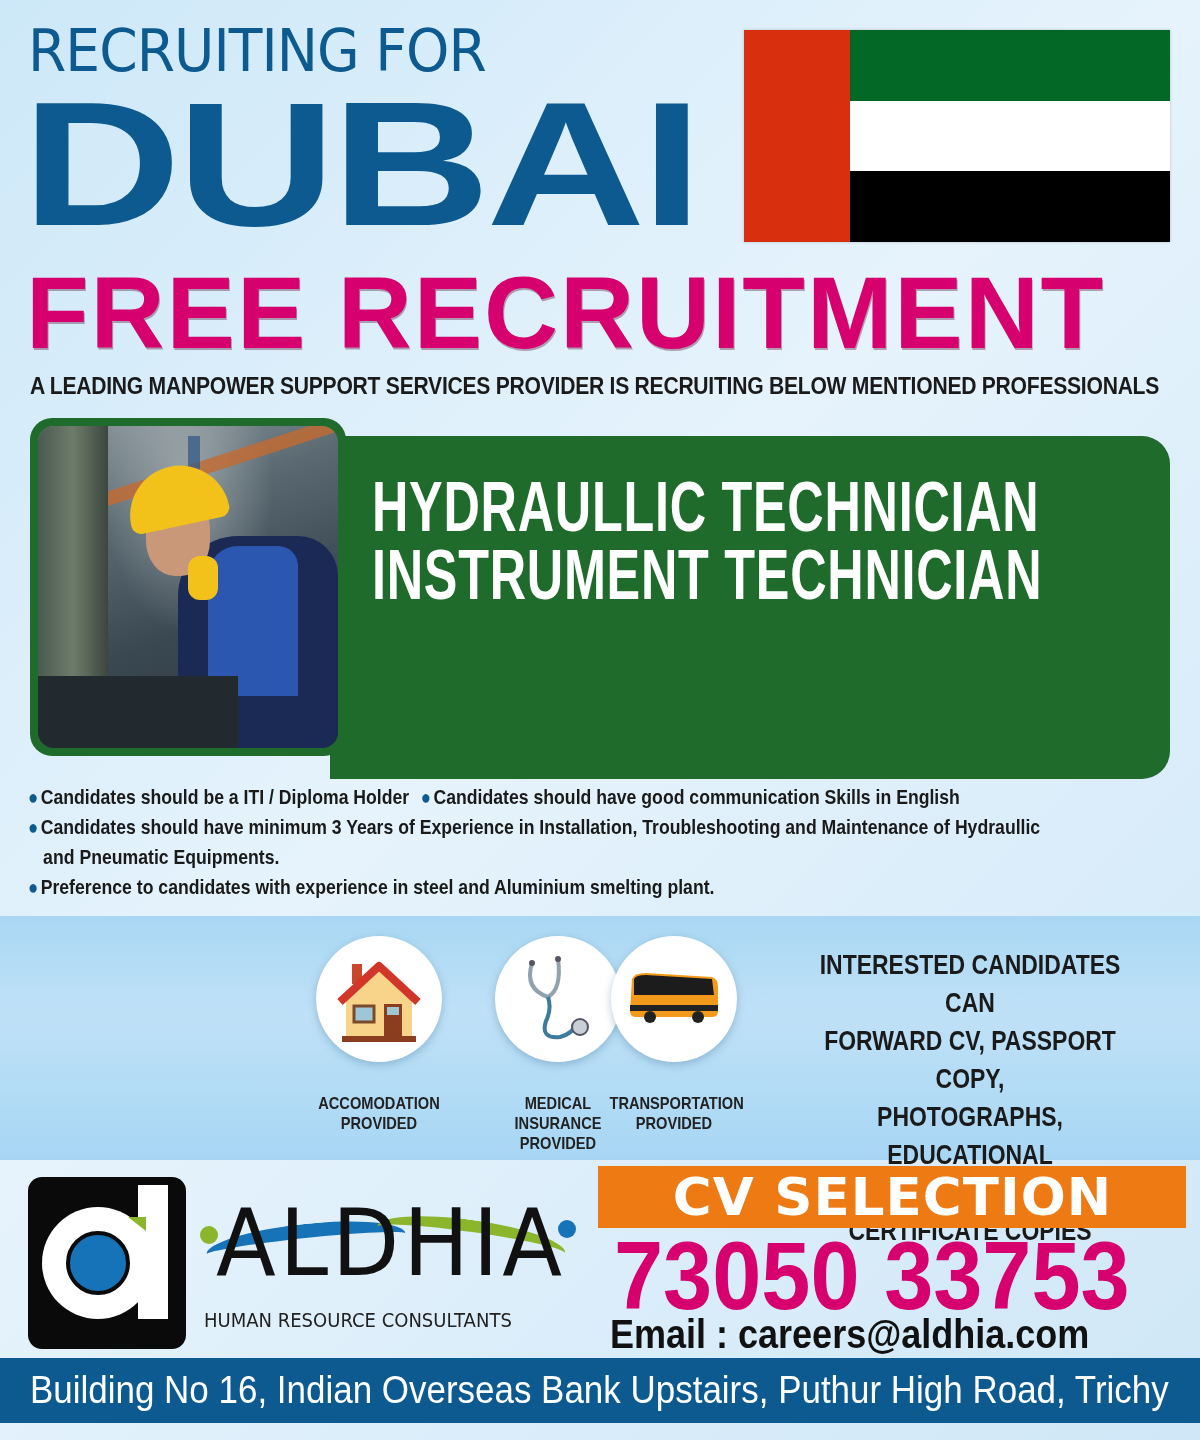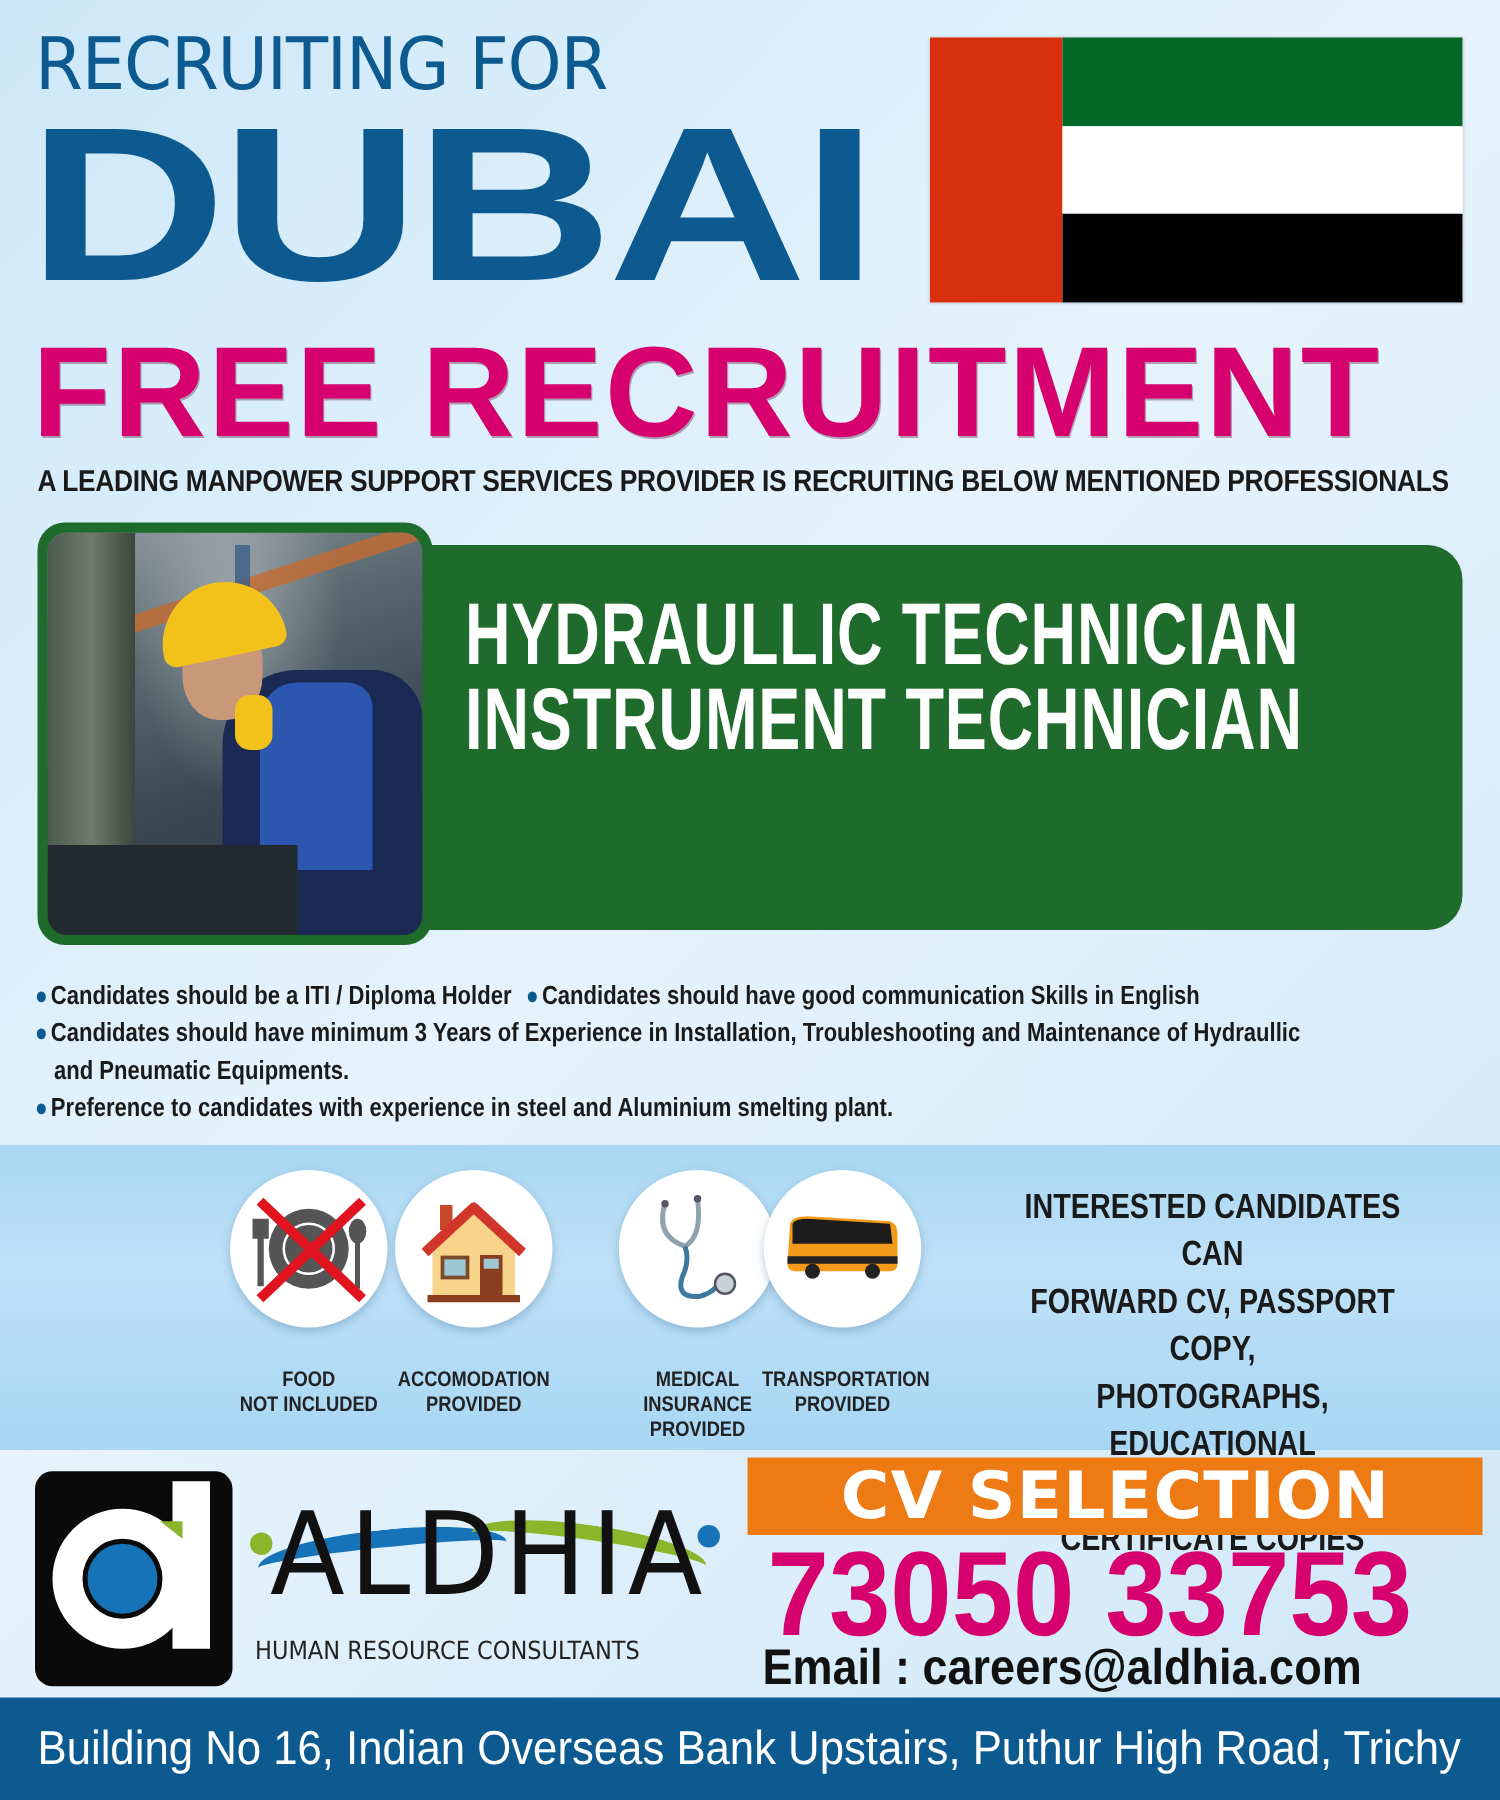--- a/index.html
+++ b/index.html
@@ -68,21 +68,21 @@
   .photo .beam2 { position:absolute; left:150px; top:10px; width:12px; height:170px; background:#3b5e86; opacity:.8; }
   .photo .machine { position:absolute; left:0; top:0; width:70px; height:300px; background:linear-gradient(90deg,#4b5a4f,#6d7c6a 50%,#3c463f); }
   .photo .body-shape { position:absolute; left:140px; top:110px; width:160px; height:220px; background:#1a2a55; border-radius:60px 40px 0 0; }
   .photo .vest { position:absolute; left:170px; top:120px; width:90px; height:150px; background:#2f5cbb; border-radius:30px 20px 0 0; opacity:.9; }
   .photo .head { position:absolute; left:108px; top:72px; width:64px; height:78px; background:#c89878; border-radius:40% 40% 45% 45%; }
   .photo .helmet { position:absolute; left:88px; top:40px; width:100px; height:60px; background:#f2c21a; border-radius:50px 50px 10px 10px; transform:rotate(-12deg); }
   .photo .earmuff { position:absolute; left:150px; top:130px; width:30px; height:44px; background:#f2c21a; border-radius:12px; }
   .photo .table { position:absolute; left:0; top:250px; width:200px; height:80px; background:#222a30; }
 
   .job-panel {
-    left: 330px; top: 436px; width: 840px; height: 308px;
+    left: 330px; top: 436px; width: 840px; height: 343px;
     background: #1e6b2b; border-radius: 0 28px 28px 0;
   }
   .job-title {
     position: absolute; left: 42px; width: 780px;
     font-family: "Liberation Sans", sans-serif;
     font-weight: bold; color: #ffffff; font-size: 70px; line-height: 1;
     white-space: nowrap; letter-spacing: 1px;
     transform: scaleX(0.72); transform-origin: left top;
   }
   .job-title.t1 { top: 36px; }
@@ -182,21 +182,21 @@
     transform: scaleX(0.92); transform-origin: left top;
   }
   .email {
     left: 610px; top: 1314px;
     font-family: "Liberation Sans", sans-serif; font-weight: bold;
     font-size: 40px; line-height: 1; color: #111; white-space: nowrap;
     transform: scaleX(0.9); transform-origin: left top;
   }
 
   .address-bar {
-    left: 0; top: 1358px; width: 1200px; height: 82px;
+    left: 0; top: 1358px; width: 1200px; height: 65px;
     background: #0d5a90; display: flex; align-items: center;
   }
   .address-bar span {
     margin-left: 30px; font-family: "Liberation Sans", sans-serif;
     font-size: 38px; color: #ffffff; white-space: nowrap;
     transform: scaleX(0.92); transform-origin: left center; display: inline-block;
   }
 </style>
 </head>
 <body>
@@ -245,38 +245,20 @@
   </div>
   <div class="req-line indent">and Pneumatic Equipments.</div>
   <div class="req-line">
     <span class="dot">●</span><span>Preference to candidates with experience in steel and Aluminium smelting plant.</span>
   </div>
 </div>
 
 <div class="abs benefits-band">
 
 
-  <div class="benefit" style="left:172px">
-    <div class="circle">
-      <svg width="110" height="100" viewBox="0 0 110 100">
-        <rect x="14" y="28" width="5" height="52" fill="#555"></rect>
-        <rect x="10" y="26" width="13" height="16" fill="#555"></rect>
-        <circle cx="55" cy="50" r="32" fill="#555"></circle>
-        <circle cx="55" cy="50" r="20" fill="none" stroke="#fff" stroke-width="2"></circle>
-        <ellipse cx="94" cy="36" rx="7" ry="10" fill="#555"></ellipse>
-        <rect x="92" y="40" width="4" height="42" fill="#555"></rect>
-        <line x1="16" y1="12" x2="98" y2="90" stroke="#e0141e" stroke-width="8"></line>
-        <line x1="98" y1="12" x2="16" y2="90" stroke="#e0141e" stroke-width="8"></line>
-      </svg>
-    </div>
-    <div class="label">
-      <div>FOOD</div>
-        <div>NOT INCLUDED</div>
-    </div>
-  </div>
 
   <div class="benefit" style="left:304px">
     <div class="circle">
       <svg width="90" height="86" viewBox="0 0 90 86">
         <rect x="18" y="8" width="10" height="20" fill="#c9472a"></rect>
         <polygon points="12,44 45,14 78,44 78,80 12,80" fill="#f7d489"></polygon>
         <polyline points="6,46 45,10 84,46" fill="none" stroke="#d2362a" stroke-width="8" stroke-linejoin="round"></polyline>
         <rect x="20" y="50" width="20" height="16" fill="#9ec7d6" stroke="#7a4a2a" stroke-width="3"></rect>
         <rect x="50" y="48" width="18" height="32" fill="#8a3e1f"></rect>
         <rect x="53" y="51" width="12" height="8" fill="#9ec7d6"></rect>

